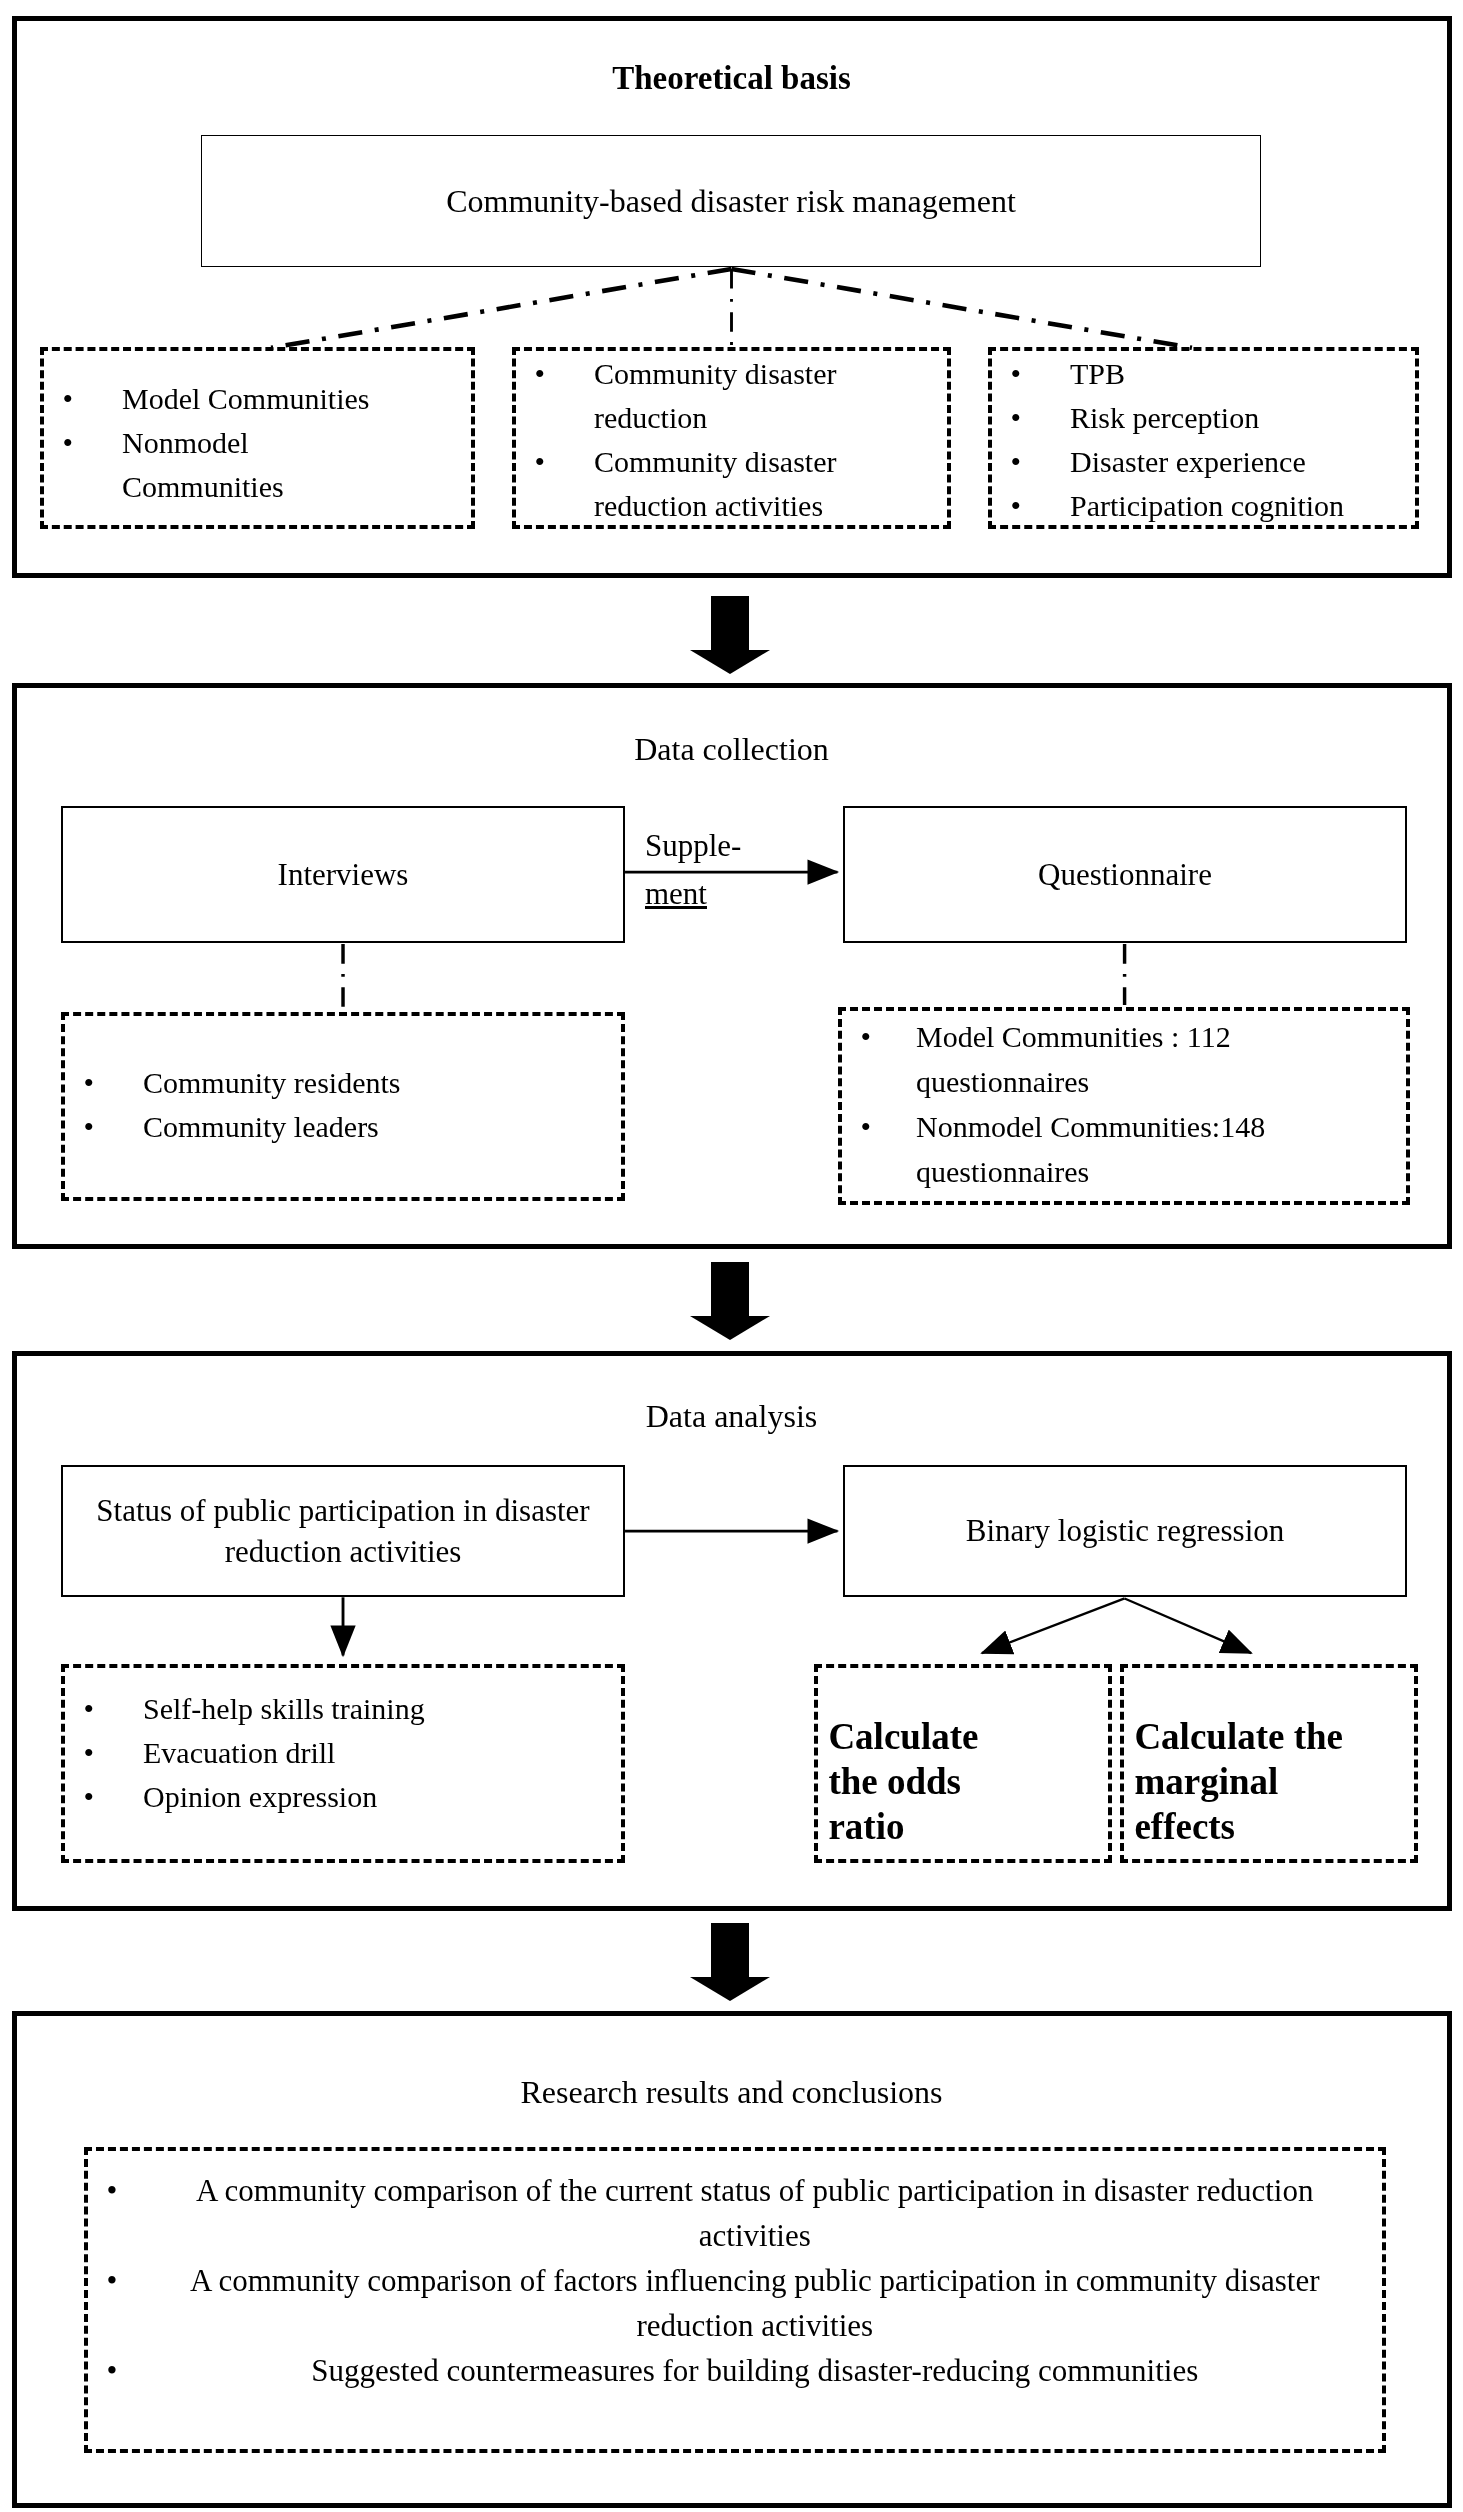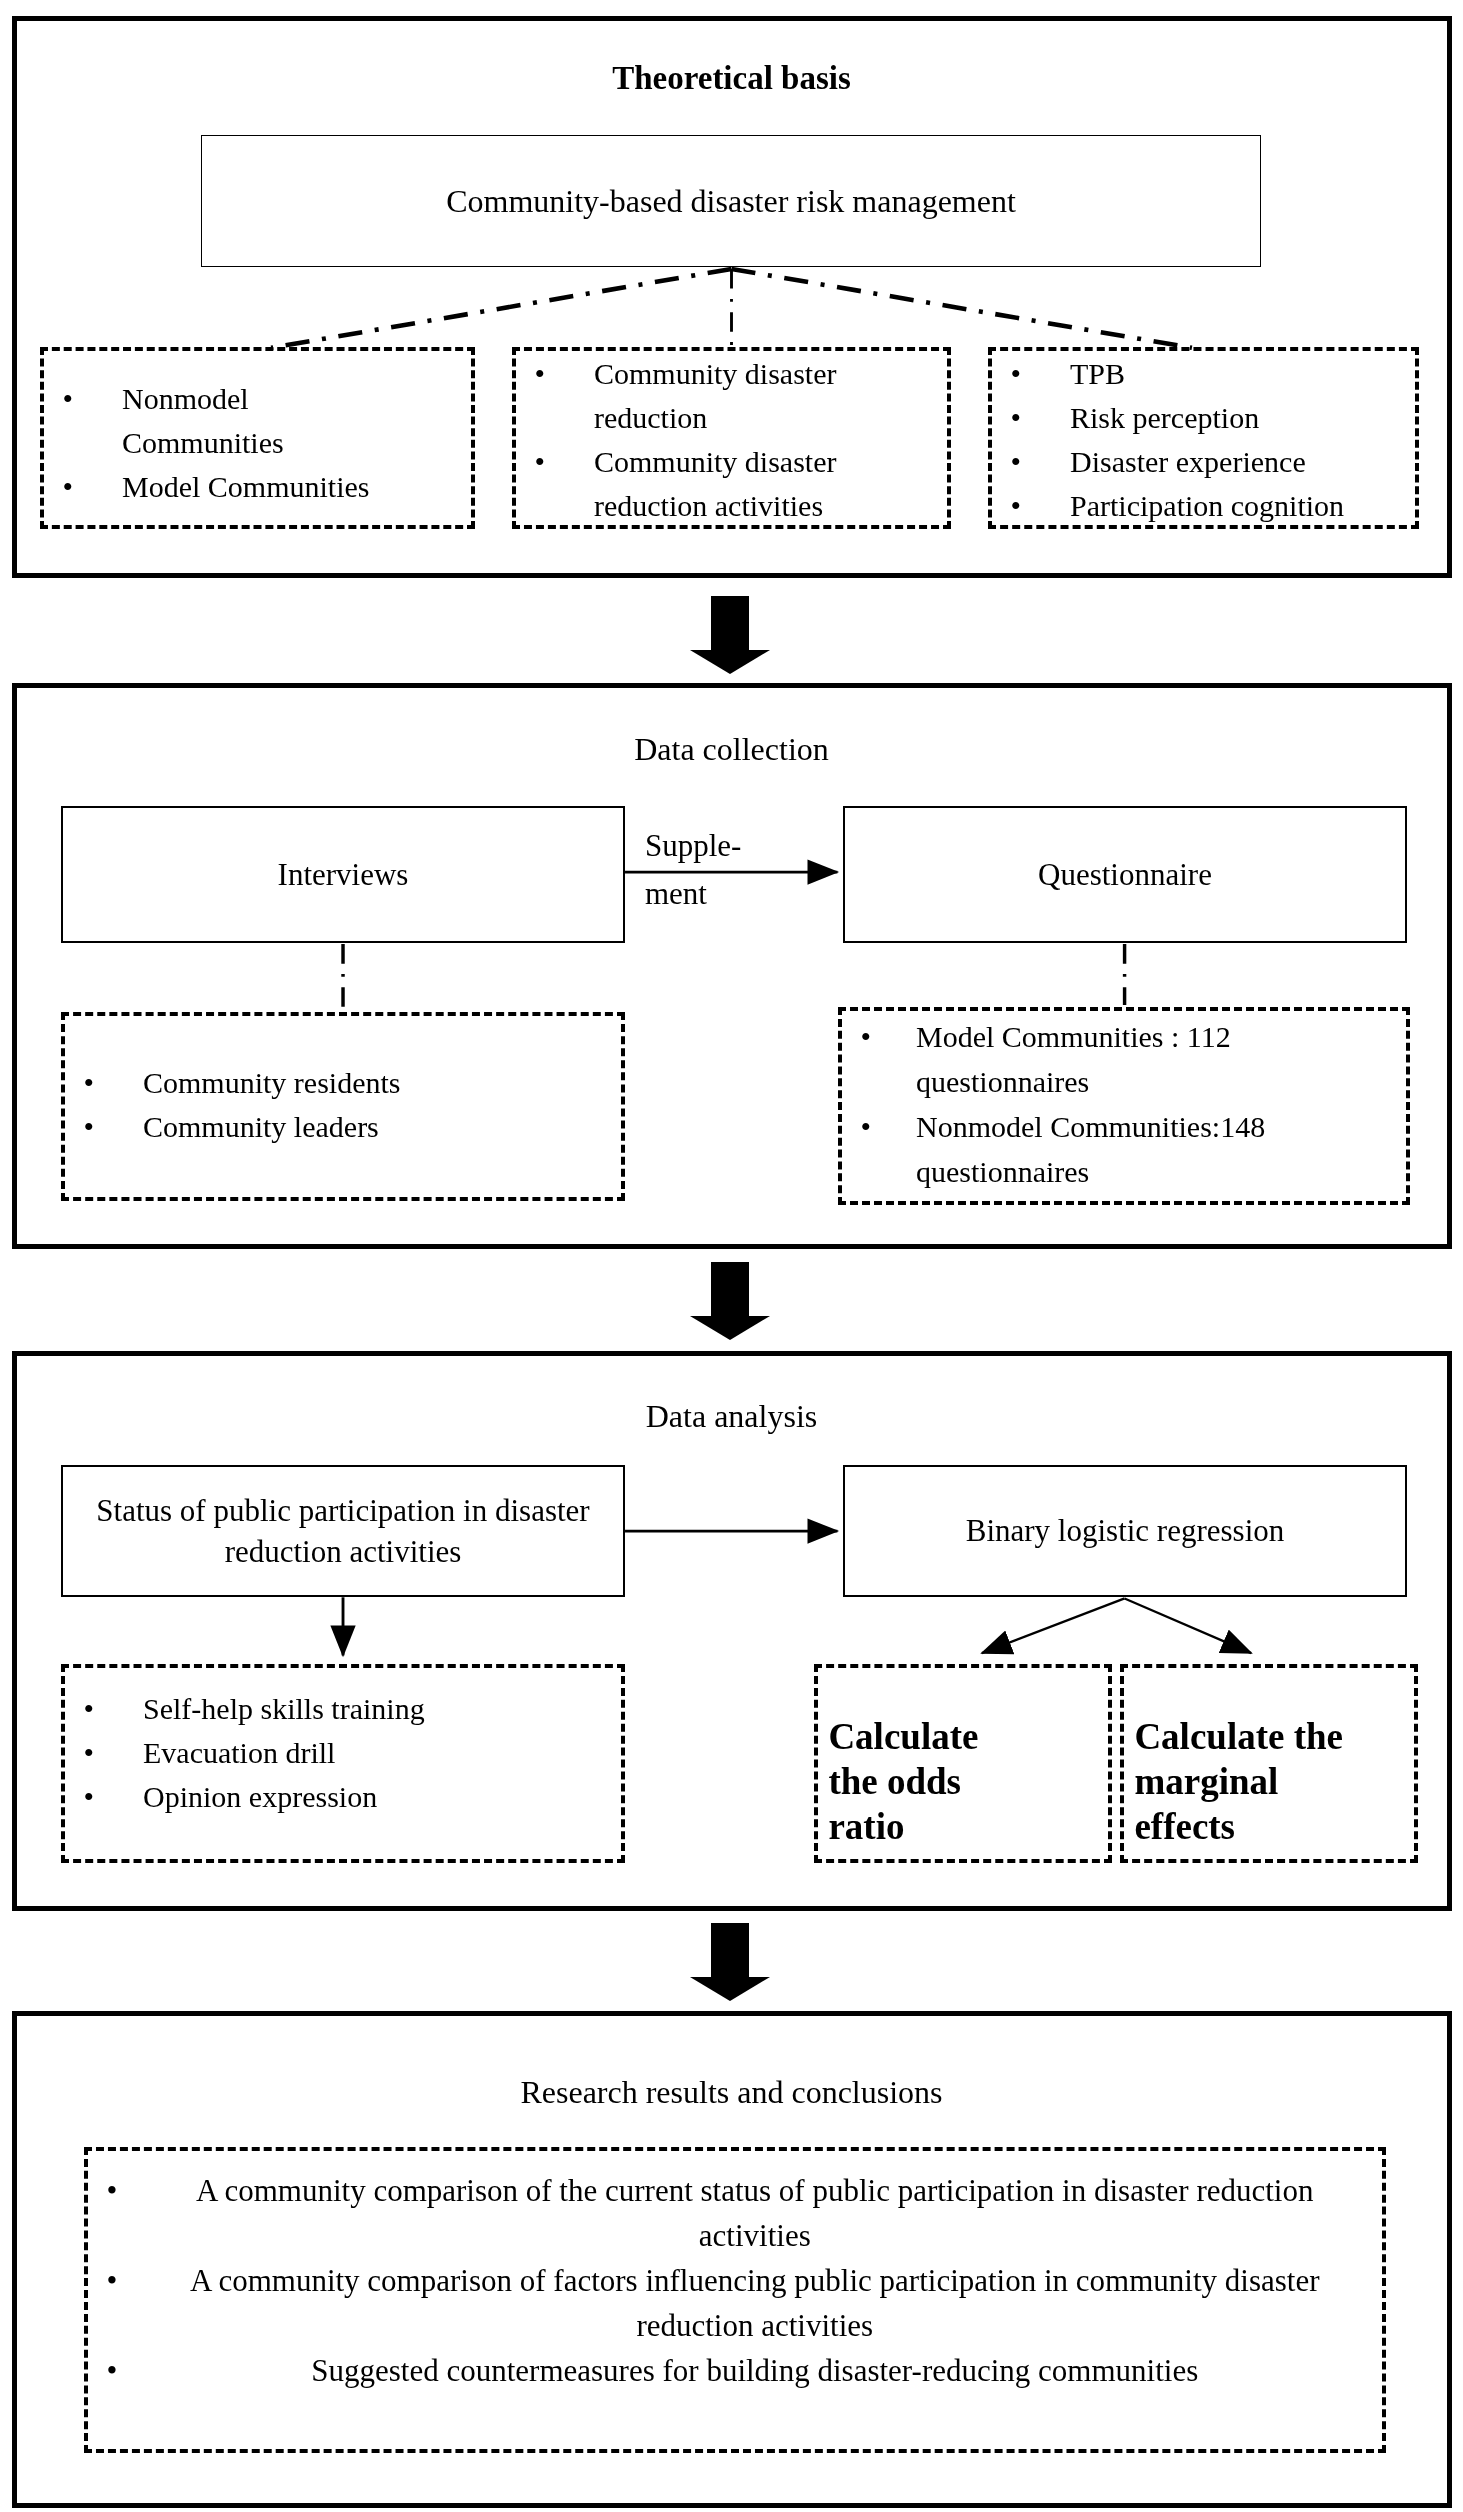--- a/index.html
+++ b/index.html
@@ -68,22 +68,22 @@
   <div class="panel" style="left:11.5px; top:16px; width:1440px; height:562px;"></div>
 
   <div class="heading bold" style="top:58px;">Theoretical basis</div>
 
   <div class="solid-box thin" style="left:201px; top:135px; width:1060px; height:132px;">
     <span>Community-based disaster risk management</span>
   </div>
 
   <div class="dashed-box" style="left:40px; top:347px; width:435px; height:182px; padding-top:26px; padding-right:69px;">
     <ul class="bullets">
+      <li>Model Communities</li>
       <li>Nonmodel Communities</li>
-      <li>Model Communities</li>
     </ul>
   </div>
 
   <div class="dashed-box" style="left:512px; top:347px; width:439px; height:182px; padding-top:1.2px; padding-right:63px;">
     <ul class="bullets">
       <li>Community disaster reduction</li>
       <li>Community disaster reduction activities</li>
     </ul>
   </div>
 
@@ -104,21 +104,21 @@
   <div class="panel" style="left:11.5px; top:683px; width:1440px; height:566px;"></div>
 
   <div class="heading" style="top:729px;">Data collection</div>
 
   <div class="solid-box" style="left:61px; top:806px; width:564px; height:137px;">
     <span>Interviews</span>
   </div>
 
   <div class="supplement-label">
     <span style="display:block;">Supple-</span>
-    <span style="display:block;">ment</span>
+    <span style="display:block;text-decoration:underline;">ment</span>
   </div>
 
   <div class="solid-box" style="left:843px; top:806px; width:564px; height:137px;">
     <span>Questionnaire</span>
   </div>
 
   <div class="dashed-box" style="left:61px; top:1012px; width:564px; height:189px; padding-top:45px;">
     <ul class="bullets">
       <li>Community residents</li>
       <li>Community leaders</li>

